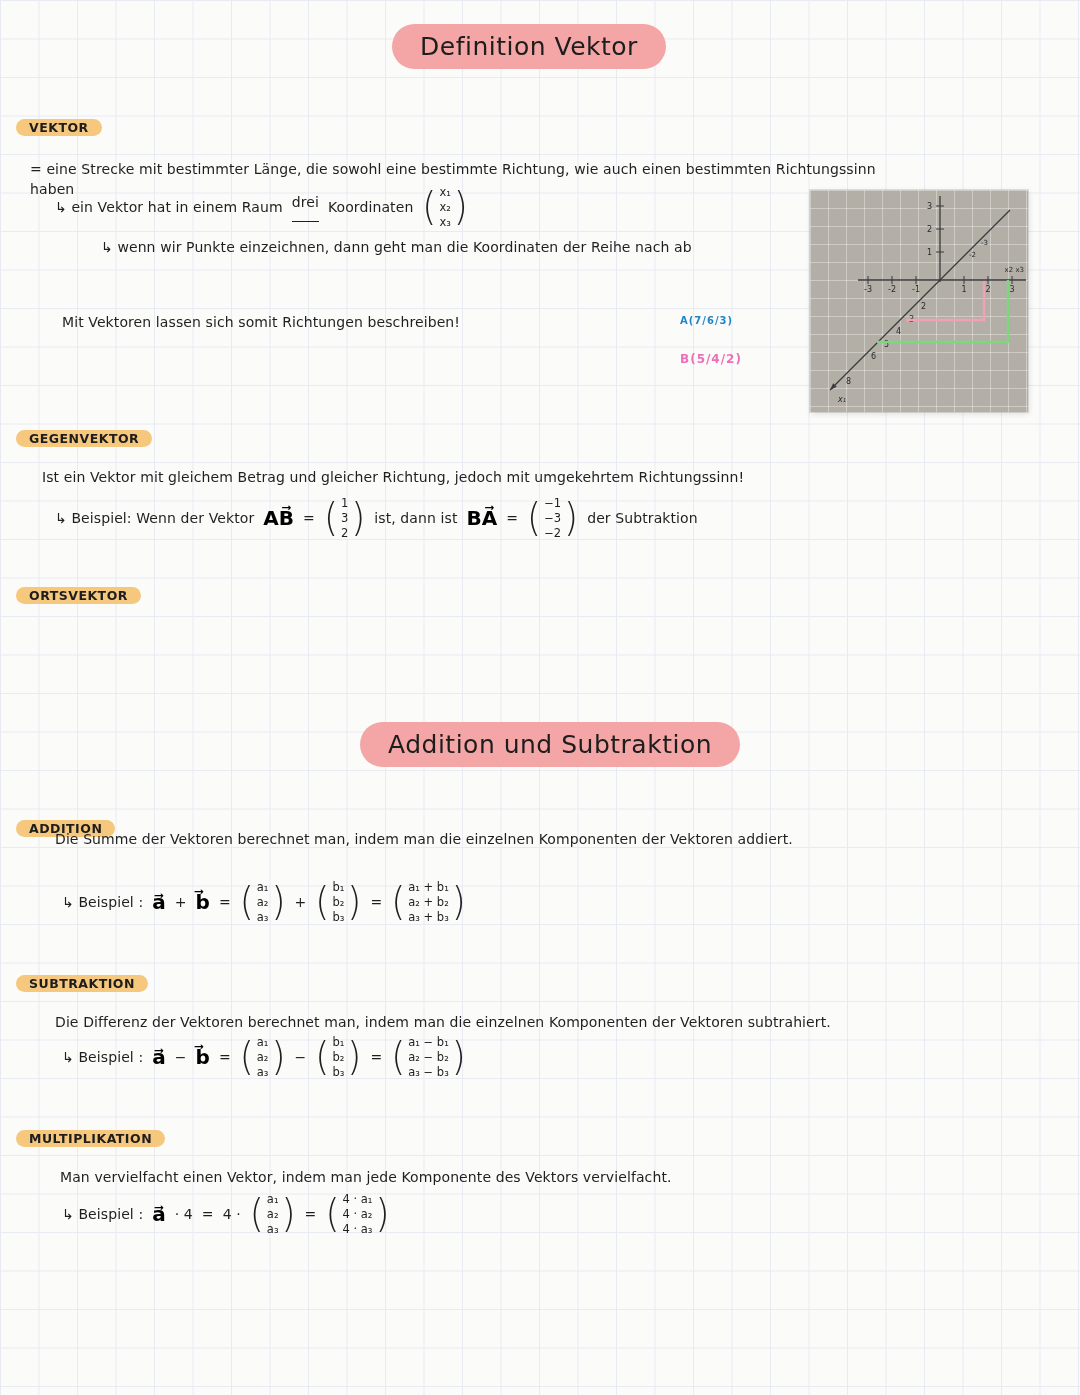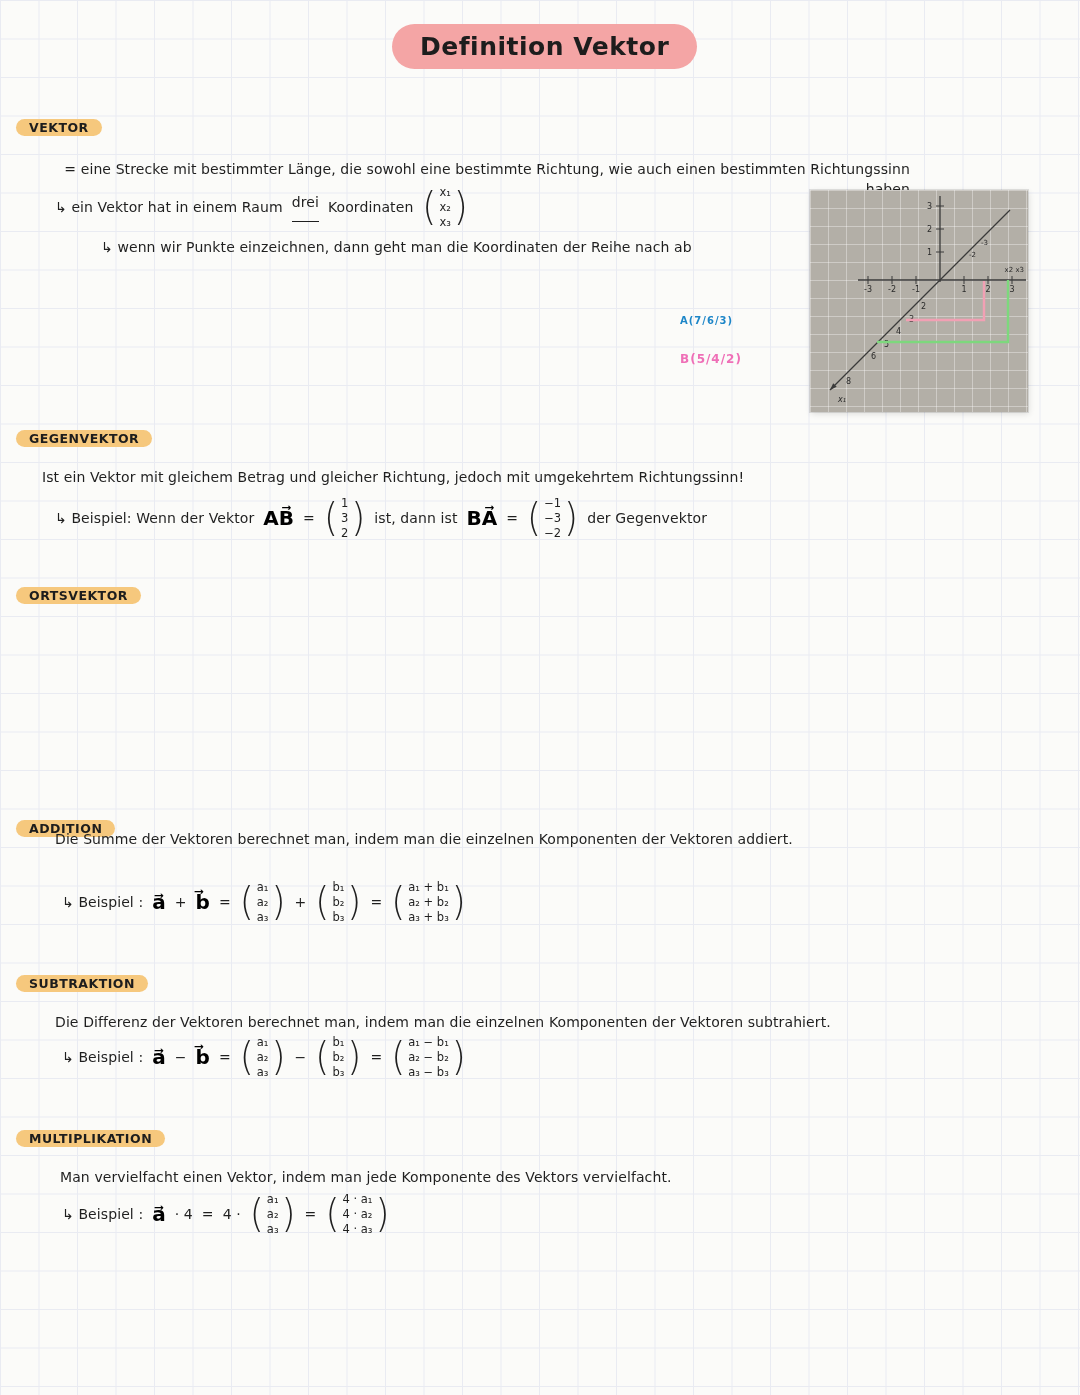--- a/index.html
+++ b/index.html
@@ -9,21 +9,21 @@
     background-color:#fbfbf9;
     background-image:
       linear-gradient(to right, #e9ebf2 1px, transparent 1px),
       linear-gradient(to bottom, #e9ebf2 1px, transparent 1px);
     background-size:38.5px 38.5px;
     overflow:hidden;
   }
   .abs { position:absolute; }
   .pill-title {
     display:inline-block; background:#f4a5a5; border-radius:26px;
-    padding:8px 28px; font-size:25px; font-weight:bold; color:#1d1d1d;
+    padding:8px 28px; font-size:25px; font-weight:normal; color:#1d1d1d;
     letter-spacing:.5px;
   }
   .pill-section {
     display:inline-block; background:#f6c87d; border-radius:13px;
     padding:1px 13px; font-size:12.5px; font-weight:bold; color:#1d1d1d;
     letter-spacing:.5px;
   }
   .hw { font-size:14px; color:#1f1f1f; letter-spacing:.1px; line-height:1.4; }
   .row { display:flex; align-items:center; gap:9px; }
   .vec { display:inline-flex; align-items:center; }
@@ -49,39 +49,40 @@
 
 <div class="page">
 
   <div class="abs" style="left:392px; top:24px;">
     <span class="pill-title">Definition Vektor</span>
   </div>
 
   <div class="abs" style="left:16px; top:117px;">
     <span class="pill-section">VEKTOR</span>
   </div>
-  <div class="abs hw" style="left:30px; top:160px; width:880px;text-align:right;">= eine Strecke mit bestimmter Länge, die sowohl eine bestimmte Richtung, wie auch einen bestimmten Richtungssinn haben</div>
+  <div class="abs hw" style="left:30px; top:160px; width:880px;">= eine Strecke mit bestimmter Länge, die sowohl eine bestimmte Richtung, wie auch einen bestimmten Richtungssinn haben</div>
 
   <div class="abs row" style="left:55px; top:185px;">
     <span class="hw">↳ ein Vektor hat in einem Raum</span>
     <span class="hw underline">drei</span>
     <span class="hw">Koordinaten</span>
     <span class="vec">
       <span class="paren">(</span>
       <span class="col">
         <span>x₁</span>
         <span>x₂</span>
         <span>x₃</span>
       </span>
       <span class="paren">)</span>
     </span>
   </div>
 
   <div class="abs hw" style="left:85px; top:238px; width:700px;margin-left:16px;">↳ wenn wir Punkte einzeichnen, dann geht man die Koordinaten der Reihe nach ab</div>
 
+  <div class="abs hw" style="left:62px; top:313px; width:600px;">Mit Vektoren lassen sich somit Richtungen beschreiben!</div>
 
   <div class="abs pointA" style="left:680px; top:315px;">A(7/6/3)</div>
   <div class="abs pointB" style="left:680px; top:352px;">B(5/4/2)</div>
 
   <div class="abs photo" style="left:810px; top:190px; width:218px; height:222px;">
     <svg width="218" height="222" viewBox="0 0 218 222">
 
       <line x1="200" y1="20" x2="20" y2="200" stroke="#3a3a3a" stroke-width="1.3"></line>
       <polygon points="20,200 26.7,196.8 23.2,193.3" fill="#3a3a3a"></polygon>
 
@@ -151,27 +152,30 @@
     <span class="hw">=</span>
     <span class="vec">
       <span class="paren">(</span>
       <span class="col">
         <span>−1</span>
         <span>−3</span>
         <span>−2</span>
       </span>
       <span class="paren">)</span>
     </span>
-    <span class="hw">der Gegenvektor</span>
+    <span class="hw">der Subtraktion</span>
   </div>
 
   <div class="abs" style="left:16px; top:585px;">
     <span class="pill-section">ORTSVEKTOR</span>
   </div>
 
+  <div class="abs" style="left:360px; top:722px;">
+    <span class="pill-title">Addition und Subtraktion</span>
+  </div>
 
   <div class="abs" style="left:16px; top:818px;">
     <span class="pill-section">ADDITION</span>
   </div>
   <div class="abs hw" style="left:55px; top:830px; width:820px;">Die Summe der Vektoren berechnet man, indem man die einzelnen Komponenten der Vektoren addiert.</div>
 
   <div class="abs row" style="left:62px; top:880px;">
     <span class="hw">↳ Beispiel :</span>
     <span class="vn">a⃗</span>
     <span class="hw">+</span>

